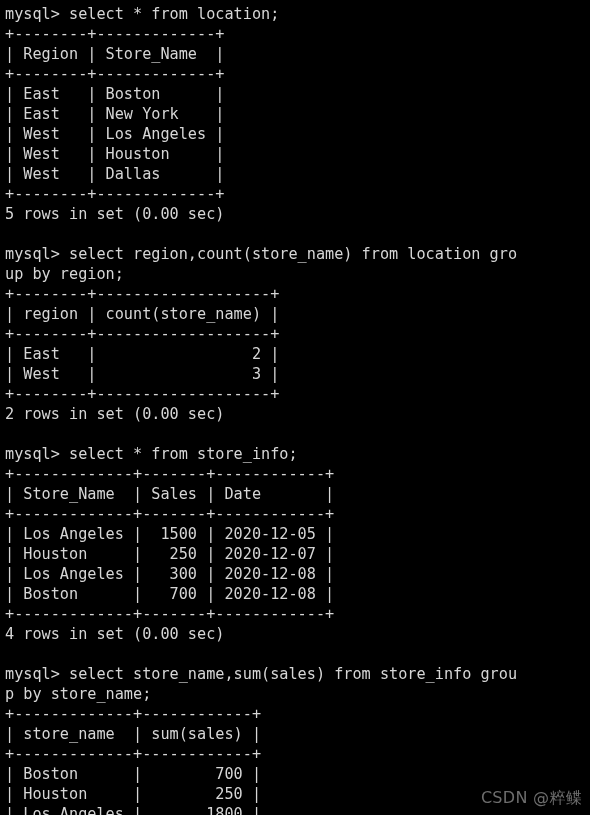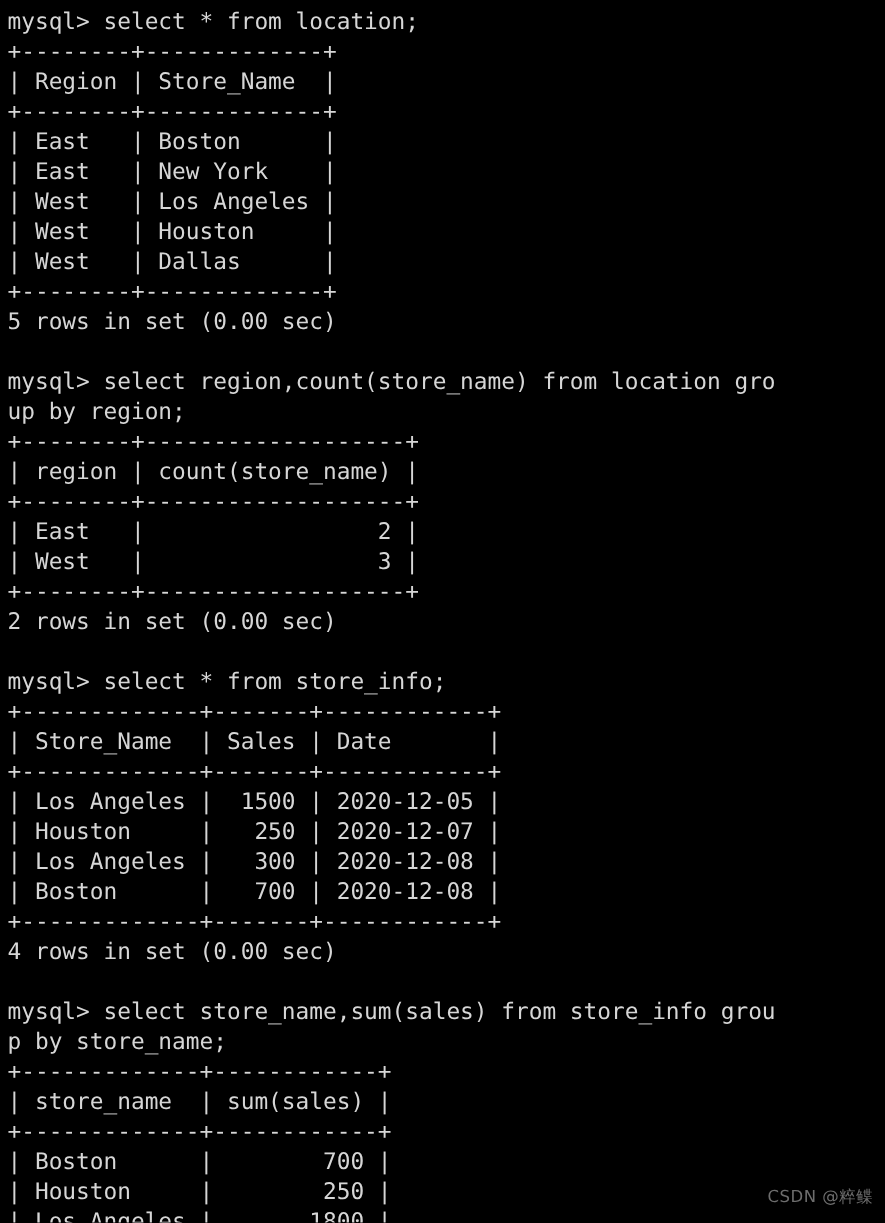--- a/index.html
+++ b/index.html
@@ -49,21 +49,21 @@
   .line.blank {
     height: 20px;
   }
 
   .watermark {
     position: absolute;
     right: 8px;
     bottom: 10px;
     color: #6d6d6d;
     font-family: "DejaVu Sans", "Liberation Sans", sans-serif;
-    font-size: 11px;
+    font-size: 16px;
     line-height: 14px;
     letter-spacing: 0.3px;
     user-select: none;
     white-space: pre;
   }
 </style>
 </head>
 <body>
 
 <div id="terminal">

